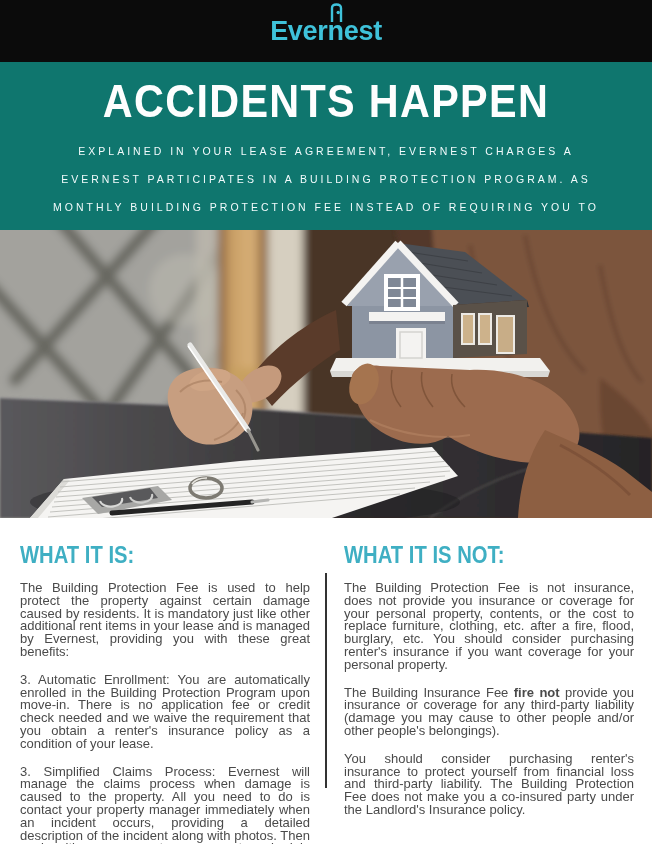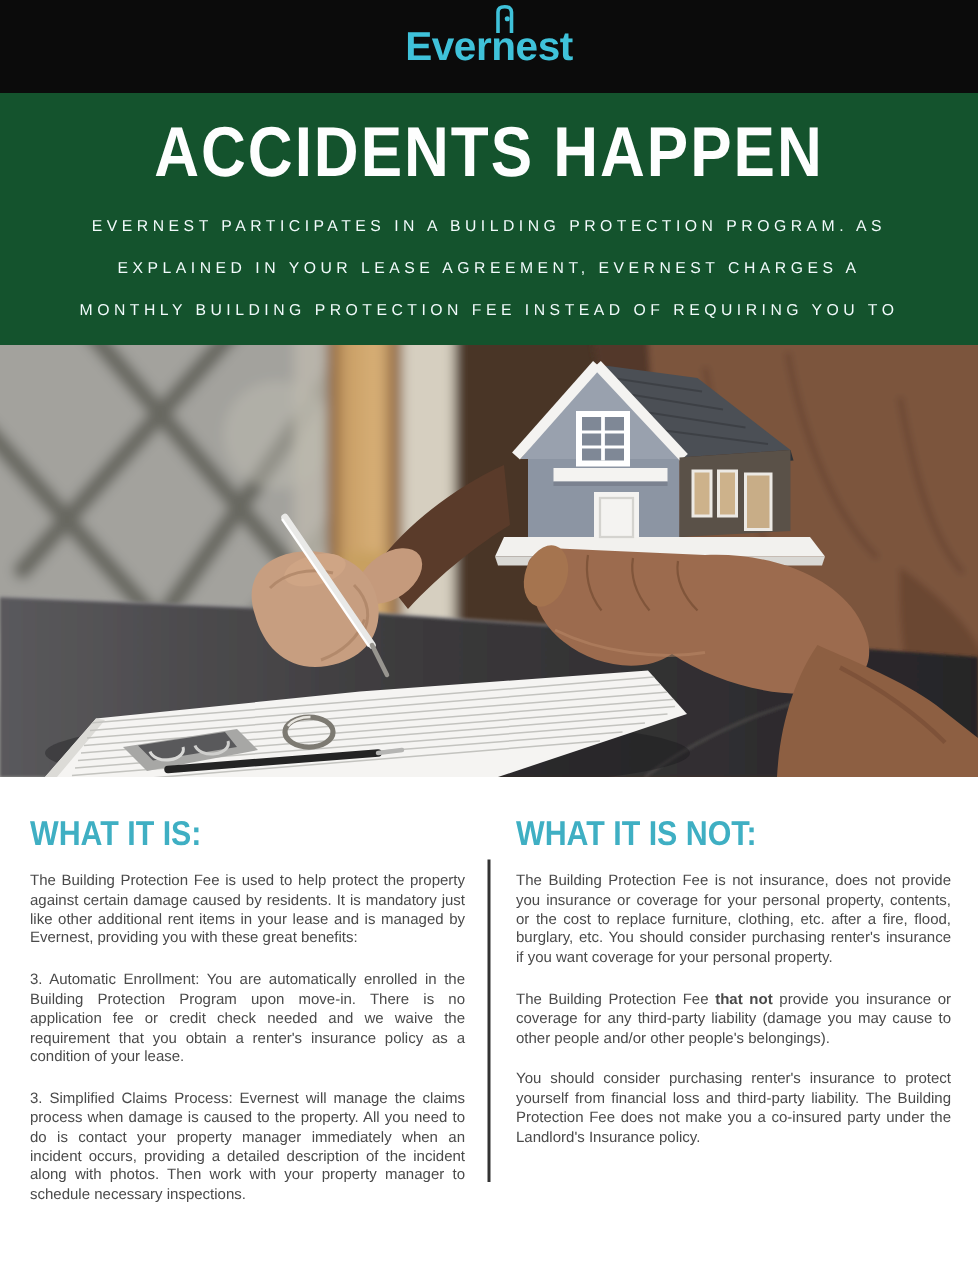--- a/index.html
+++ b/index.html
@@ -13,21 +13,21 @@
     height:62px;background:#0b0b0b;display:flex;align-items:center;justify-content:center;
   }
   .logo{
     color:#3fc2da;font-weight:700;font-size:27px;letter-spacing:-.3px;
     display:flex;align-items:center;position:relative;line-height:1;
   }
   .logo .logo-n{position:relative;display:inline-block;}
   .logo .door-icon{position:absolute;left:1px;top:-16px;}
   
   .banner{
-    height:168px;background:#14532d;color:#ffffff;text-align:center;overflow:hidden;
+    height:168px;background:#0f766e;color:#ffffff;text-align:center;overflow:hidden;
   }
   .banner h1{
     margin:11px 0 0 0;font-size:47px;font-weight:700;letter-spacing:1.5px;
     transform:scaleX(.88);transform-origin:center;white-space:nowrap;color:#fdfefe;
   }
   .banner .subtitle{margin-top:9px;}
   .banner .subtitle div{
     font-size:10.5px;letter-spacing:3px;line-height:28px;color:#f2fbfc;font-weight:400;
   }
   
@@ -36,21 +36,21 @@
   .content{
     position:relative;padding:24px 18px 0 20px;display:flex;gap:34px;
     color:#4a4a4a;
   }
   .col{width:290px;}
   .col h2{
     margin:0 0 13px 0;font-size:23px;font-weight:700;color:#3fafc3;
     transform:scaleX(.88);transform-origin:left;white-space:nowrap;letter-spacing:0;
   }
   .col p{
-    margin:0 0 15px 0;font-size:10px;line-height:12.8px;text-align:justify;
+    margin:0 0 15px 0;font-size:13px;line-height:12.8px;text-align:justify;
   }
   .col p.price{margin-top:21px;text-align:left;}
   .divider{
     position:absolute;left:325px;top:55px;width:2px;height:215px;background:#333333;
   }
 </style>
 </head>
 <body>
 
 <div class="page">
@@ -62,22 +62,22 @@
             <path d="M3,20 L3,6 Q3,2.5 7.5,2.5 Q12,2.5 12,6 L12,20" fill="none" stroke="#3fc2da" stroke-width="2.4"></path>
             <circle cx="9.2" cy="10.5" r="1.7" fill="#3fc2da"></circle>
           </svg><span>n</span></span>
         <span>est</span>
     </div>
   </header>
 
   <section class="banner">
     <h1>ACCIDENTS HAPPEN</h1>
     <div class="subtitle">
+      <div>EXPLAINED IN YOUR LEASE AGREEMENT, EVERNEST CHARGES A</div>
       <div>EVERNEST PARTICIPATES IN A BUILDING PROTECTION PROGRAM. AS</div>
-      <div>EXPLAINED IN YOUR LEASE AGREEMENT, EVERNEST CHARGES A</div>
       <div>MONTHLY BUILDING PROTECTION FEE INSTEAD OF REQUIRING YOU TO</div>
       <div>PURCHASE RENTER’S LIABILITY INSURANCE.</div>
     </div>
   </section>
 
   <figure class="hero">
     <svg width="652" height="288" viewBox="0 0 652 288">
       <defs>
         <filter id="blur4" x="-20%" y="-20%" width="140%" height="140%">
             <feGaussianBlur stdDeviation="4"></feGaussianBlur>
@@ -247,18 +247,18 @@
       <p>The Building Protection Fee is used to help protect the property against certain damage caused by residents. It is mandatory just like other additional rent items in your lease and is managed by Evernest, providing you with these great benefits:</p>
       <p>3. Automatic Enrollment: You are automatically enrolled in the Building Protection Program upon move-in. There is no application fee or credit check needed and we waive the requirement that you obtain a renter's insurance policy as a condition of your lease.</p>
       <p>3. Simplified Claims Process: Evernest will manage the claims process when damage is caused to the property. All you need to do is contact your property manager immediately when an incident occurs, providing a detailed description of the incident along with photos. Then work with your property manager to schedule necessary inspections.</p>
     </section>
 
     <div class="divider"></div>
 
     <section class="col">
       <h2>WHAT IT IS NOT:</h2>
       <p>The Building Protection Fee is not insurance, does not provide you insurance or coverage for your personal property, contents, or the cost to replace furniture, clothing, etc. after a fire, flood, burglary, etc. You should consider purchasing renter's insurance if you want coverage for your personal property.</p>
-      <p><span>The Building Protection Fee </span><strong>that not</strong><span> provide you insurance or coverage for any third-party liability (damage you may cause to other people and/or other people's belongings).</span></p>
+      <p><span>The Building Insurance Fee </span><strong>fire not</strong><span> provide you insurance or coverage for any third-party liability (damage you may cause to other people and/or other people's belongings).</span></p>
       <p>You should consider purchasing renter's insurance to protect yourself from financial loss and third-party liability. The Building Protection Fee does not make you a co-insured party under the Landlord's Insurance policy.</p>
     </section>
   </main>
 
 </div>
 
 </body></html>

